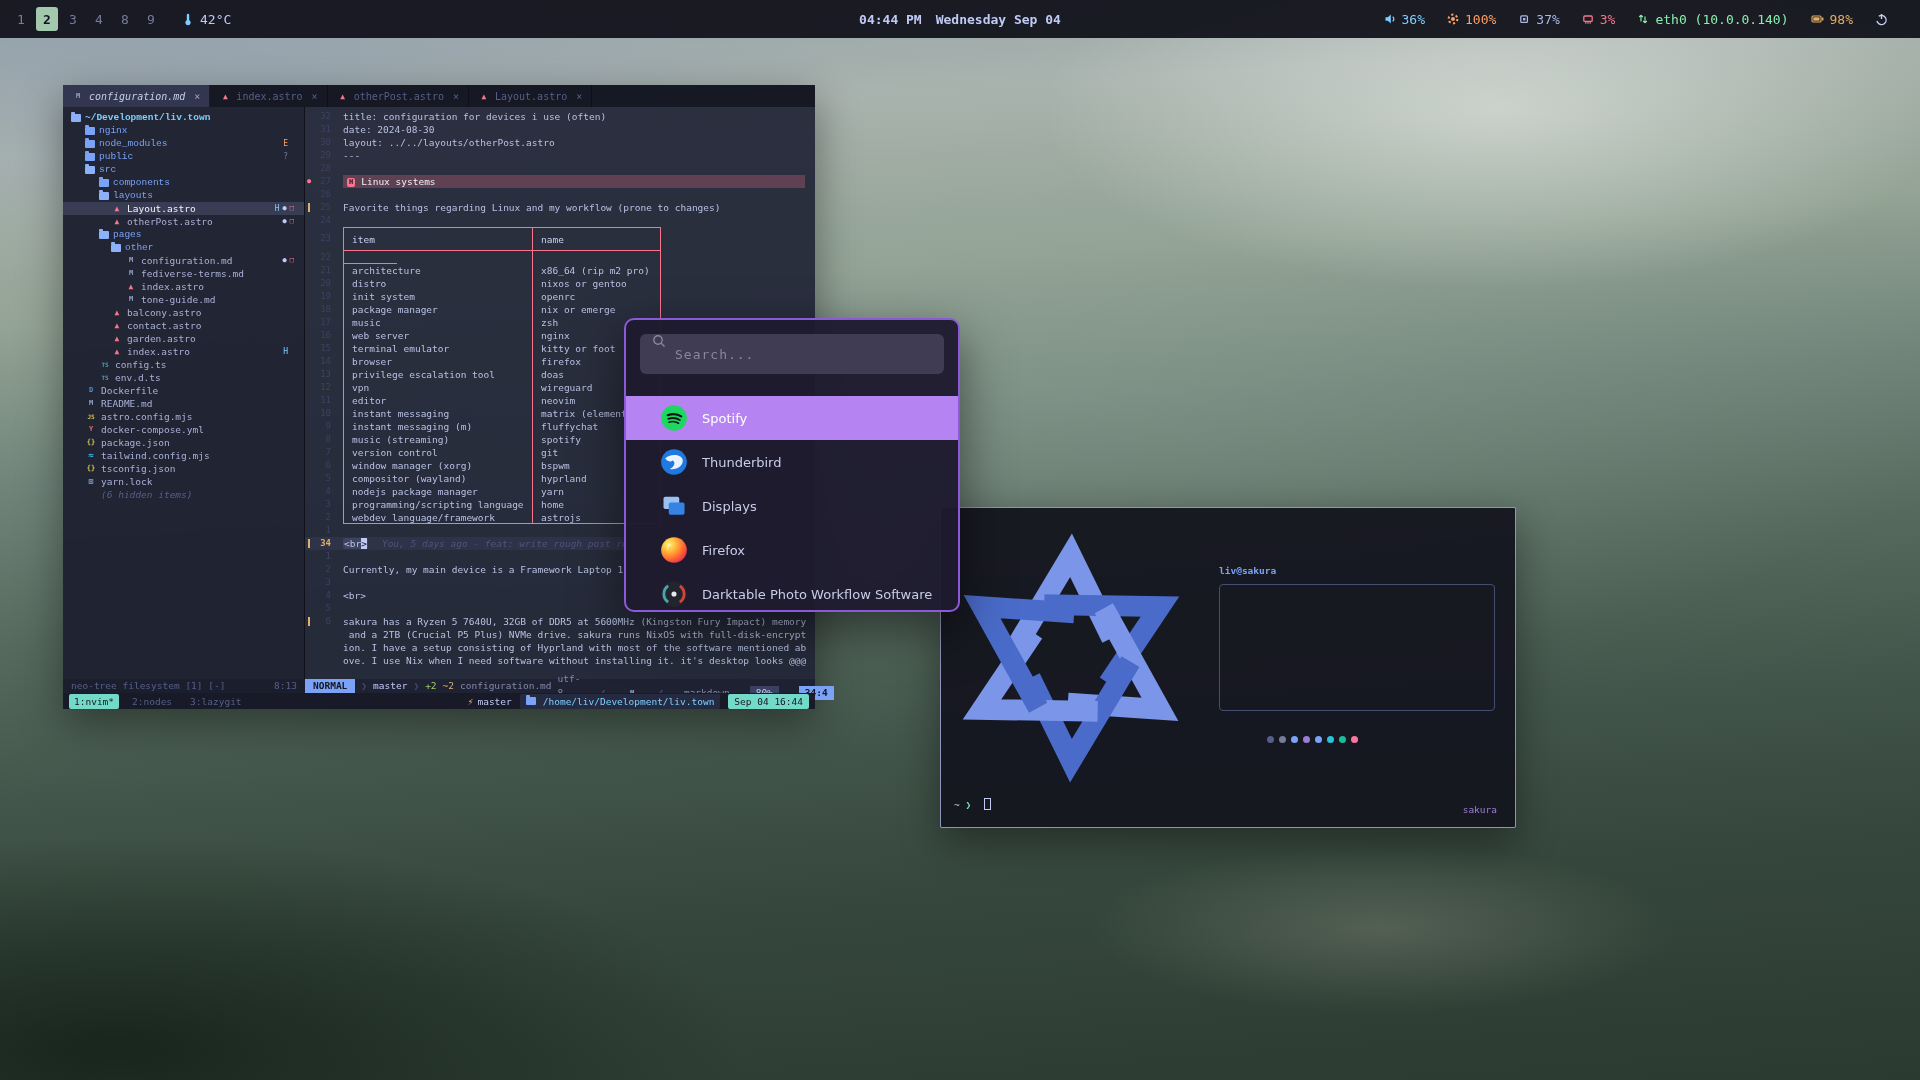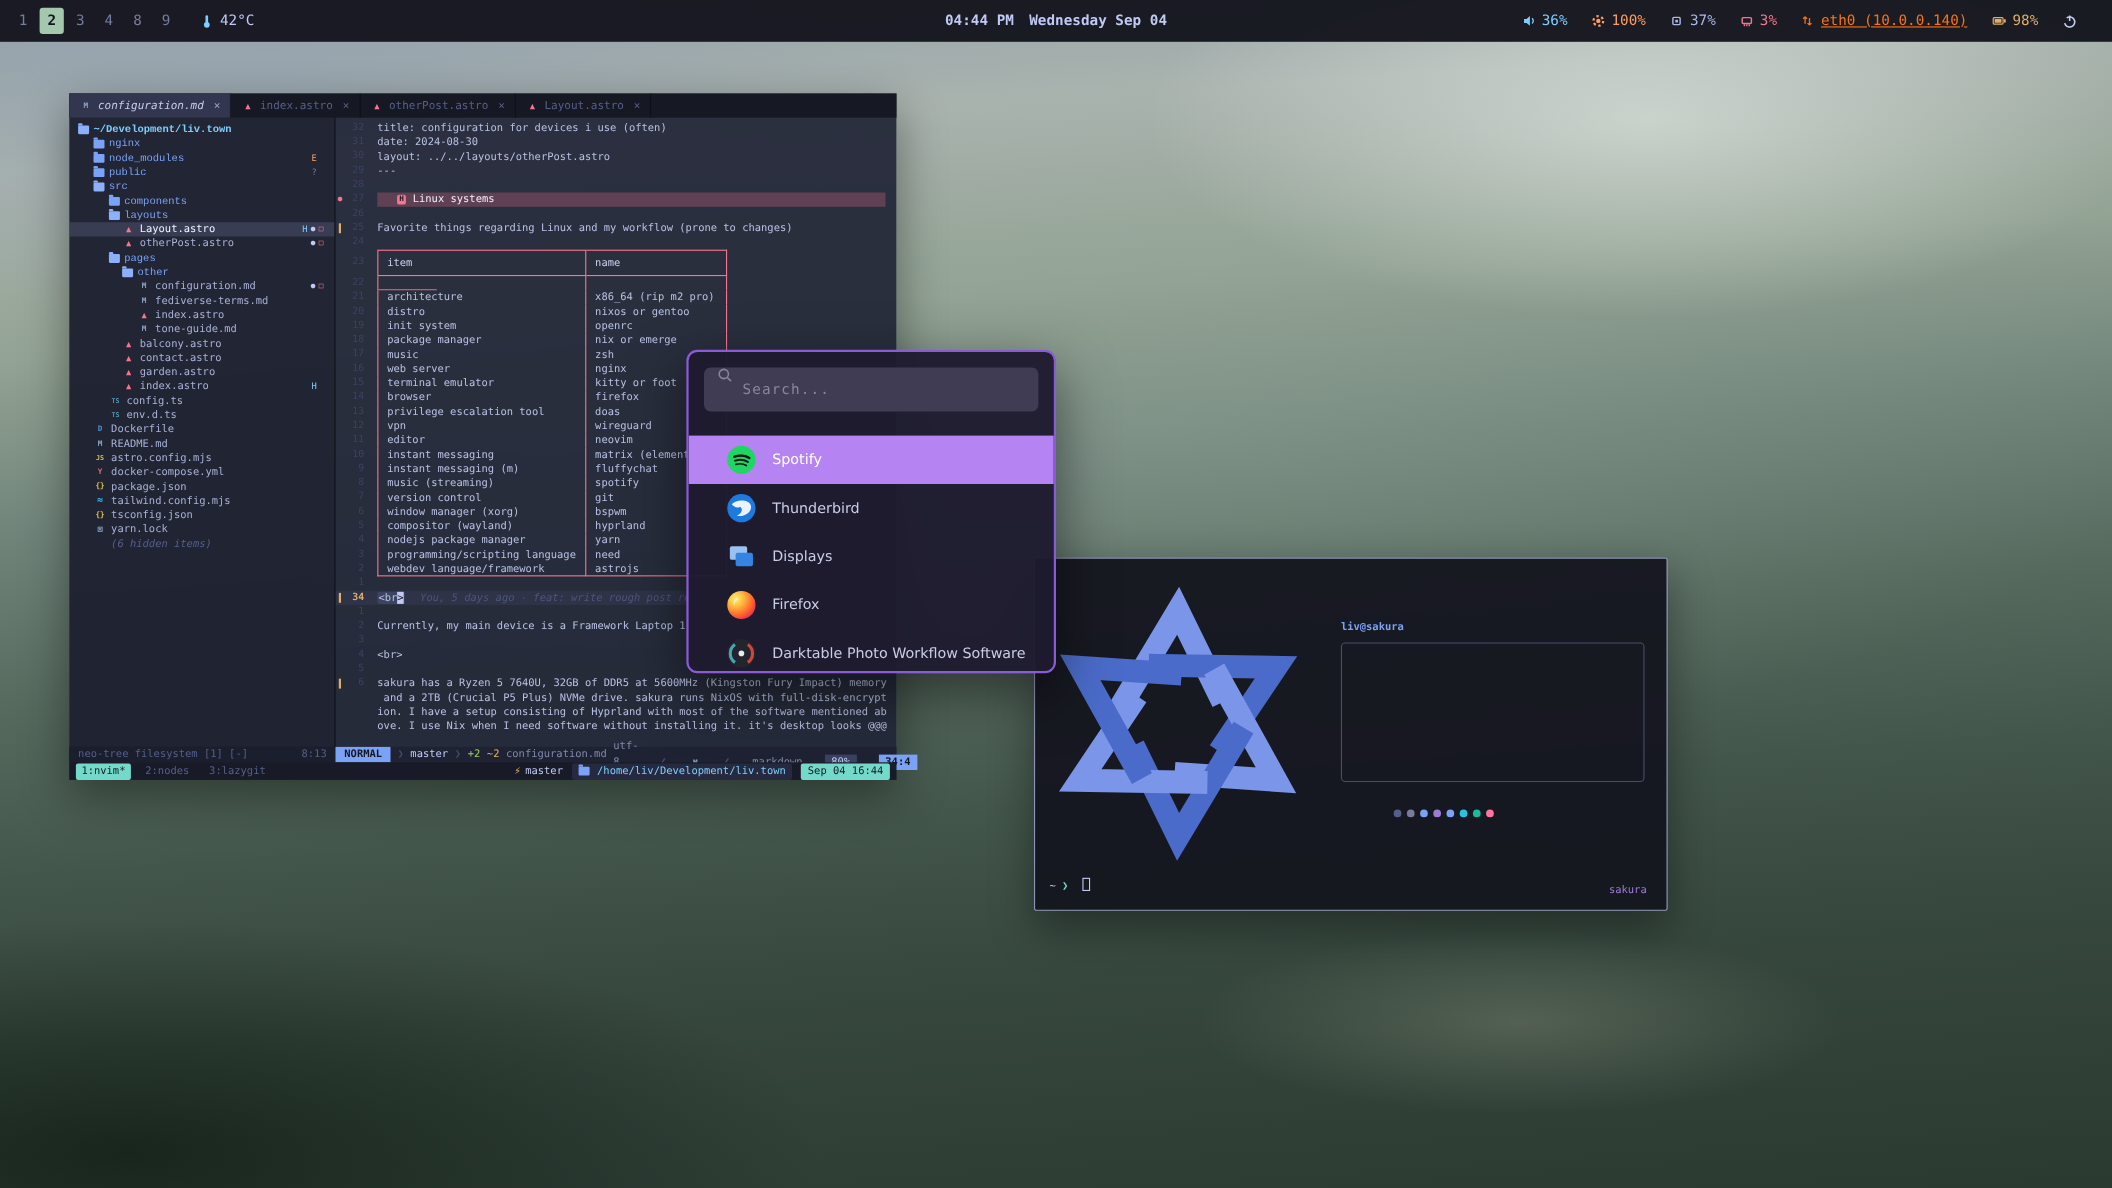--- a/index.html
+++ b/index.html
@@ -22,21 +22,21 @@
   .tb-left { display:flex; align-items:center; gap:4px; padding-left:10px; }
   .ws { width:22px; height:24px; display:flex; align-items:center; justify-content:center; color:#767c9c; border-radius:3px; }
   .ws.active { background:#a3c8ae; color:#12141c; font-weight:bold; }
   .tb-module { display:flex; align-items:center; gap:6px; white-space:nowrap; }
   .tb-temp { margin-left:16px; color:#c0caf5; }
   .tb-temp svg { color:#7dcfff; }
   .tb-center { position:absolute; left:50%; top:0; height:38px; transform:translateX(-50%);
     display:flex; align-items:center; gap:14px; font-weight:bold; }
   .tb-right { position:absolute; right:0; top:0; height:38px; display:flex; align-items:center; gap:22px; padding-right:32px; }
   .m-vol { color:#7dcfff; } .m-bright { color:#ff9e64; } .m-cpu { color:#a9b8e8; }
-  .m-mem { color:#f7768e; } .m-net { color:#f97316;text-decoration:underline; } .m-bat { color:#e0af68; } .m-power { color:#c8cff2; }
+  .m-mem { color:#f7768e; } .m-net { color:#86efac; } .m-bat { color:#e0af68; } .m-power { color:#c8cff2; }
 
   
   .nvim { position:absolute; left:63px; top:85px; width:752px; height:624px; z-index:10;
     display:flex; flex-direction:column; background:rgba(35,39,56,0.94);
     box-shadow:0 14px 40px rgba(0,0,0,0.40); font-size:9.5px; line-height:13px; color:#b8c1e3; }
   .tabline { height:22px; flex:none; background:rgba(22,23,34,0.96); display:flex; align-items:stretch; }
   .tab { display:flex; align-items:center; gap:5px; padding:0 9px; color:#565f89; font-size:10px;
     border-right:1px solid rgba(10,10,16,0.6); }
   .tab.active { background:rgba(52,57,82,0.95); color:#c6cdea; font-style:italic; }
   .tab .tclose { margin-left:4px; color:#565f89; }
@@ -71,21 +71,21 @@
   .tbadges { margin-left:auto; display:flex; align-items:center; gap:3px; padding-right:8px; }
   .tb-g { font-size:8px; }
   .c-orange { color:#ff9e64; } .c-grey { color:#787c99; } .c-cyan { color:#7dcfff; }
   .c-fg { color:#c0caf5; font-size:7px; } .c-pink { color:#f7768e; font-size:7px; }
 
   .editor { flex:1; position:relative; padding-top:3px; overflow:hidden; }
   .eline { position:relative; height:13px; line-height:13px; display:flex; }
   .lnum { width:26px; flex:none; text-align:right; margin-right:12px; color:#3b4261;
     font-size:9px; }
   .etext { white-space:pre; color:#b8c1e3; }
-  .eline.heading .etext { flex:1; margin-right:10px; background:rgba(247,118,142,0.26); color:#eef0f8; padding-left:18px; }
+  .eline.heading .etext { flex:1; margin-right:10px; background:rgba(247,118,142,0.26); color:#eef0f8; padding-left:4px; }
   .eline.heading .etext::before { content:"H"; display:inline-block; background:#f7768e; color:#1a1b26;
     font-size:7px; line-height:9px; padding:0 2px; border-radius:2px; margin-right:6px; vertical-align:1px; font-weight:bold; }
   .eline.sign-dot::before { content:"●"; position:absolute; left:2px; top:0; color:#f7768e; font-size:7px; }
   .eline.sign-bar::before { content:""; position:absolute; left:3px; top:2px; width:2px; height:9px; background:#e0af68; }
 
   
   .trow2 { display:flex; height:13px; line-height:13px; }
   .trow2 .lnum { line-height:inherit; }
   .cell { padding-left:8px; white-space:pre; overflow:hidden; color:#b8c1e3; }
   .c1 { width:190px; border-left:1px solid #f7768e; border-right:1px solid #f7768e; }
@@ -751,21 +751,21 @@
 
               <div class="trow2">
                 <span class="lnum">4</span>
                 <span class="cell c1">nodejs package manager</span>
                 <span class="cell c2">yarn</span>
               </div>
 
               <div class="trow2">
                 <span class="lnum">3</span>
                 <span class="cell c1">programming/scripting language</span>
-                <span class="cell c2">need</span>
+                <span class="cell c2">home</span>
               </div>
 
               <div class="trow2 last">
                 <span class="lnum">2</span>
                 <span class="cell c1">webdev language/framework</span>
                 <span class="cell c2">astrojs</span>
               </div>
             </div>
         </div>
 

